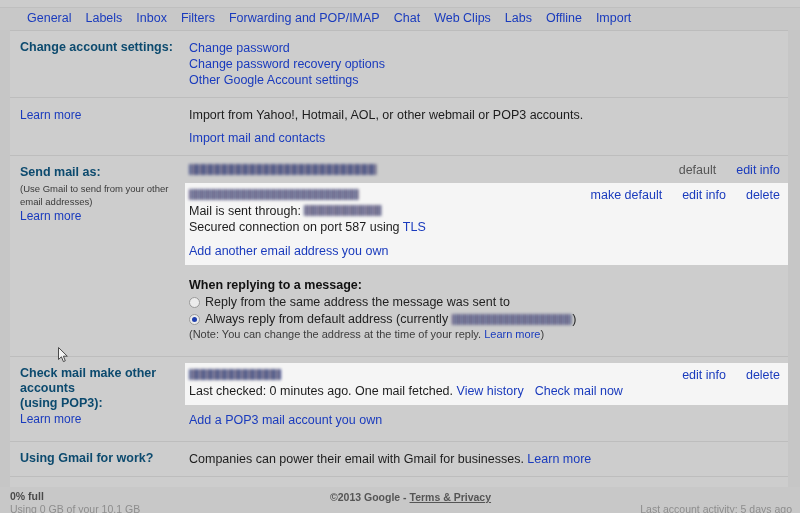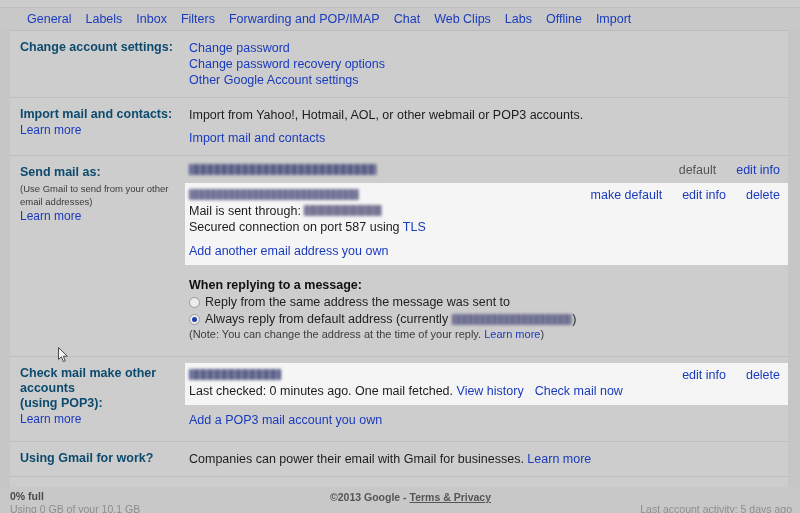--- a/index.html
+++ b/index.html
@@ -31,21 +31,21 @@
     background: #cccccc;
     border-bottom: 1px solid #bfbfbf;
     box-sizing: border-box;
   }
 
   
   .tabbar {
     height: 22px;
     padding-left: 20px;
     display: flex;
-    align-items: center;
+    align-items: flex-start;
     background: #c8c8c8;
     box-sizing: border-box;
   }
   .tab {
     font-size: 12.5px;
     color: #1a3bbd;
     padding: 3px 7px 3px 7px;
     line-height: 15px;
     cursor: pointer;
     white-space: nowrap;
@@ -268,21 +268,20 @@
       </div>
       <div class="val">
         <span class="link linkline">Change password</span>
         <span class="link linkline">Change password recovery options</span>
         <span class="link linkline">Other Google Account settings</span>
       </div>
     </div>
 
     <div class="row">
       <div class="lbl">
-        <div class="title">Import mail and contacts:</div>
         <span class="lm">Learn more</span>
       </div>
       <div class="val">
         <div class="txt">Import from Yahoo!, Hotmail, AOL, or other webmail or POP3 accounts.</div>
         <div style="height:7px"></div>
         <span class="link linkline">Import mail and contacts</span>
       </div>
     </div>
 
     <div class="row">

